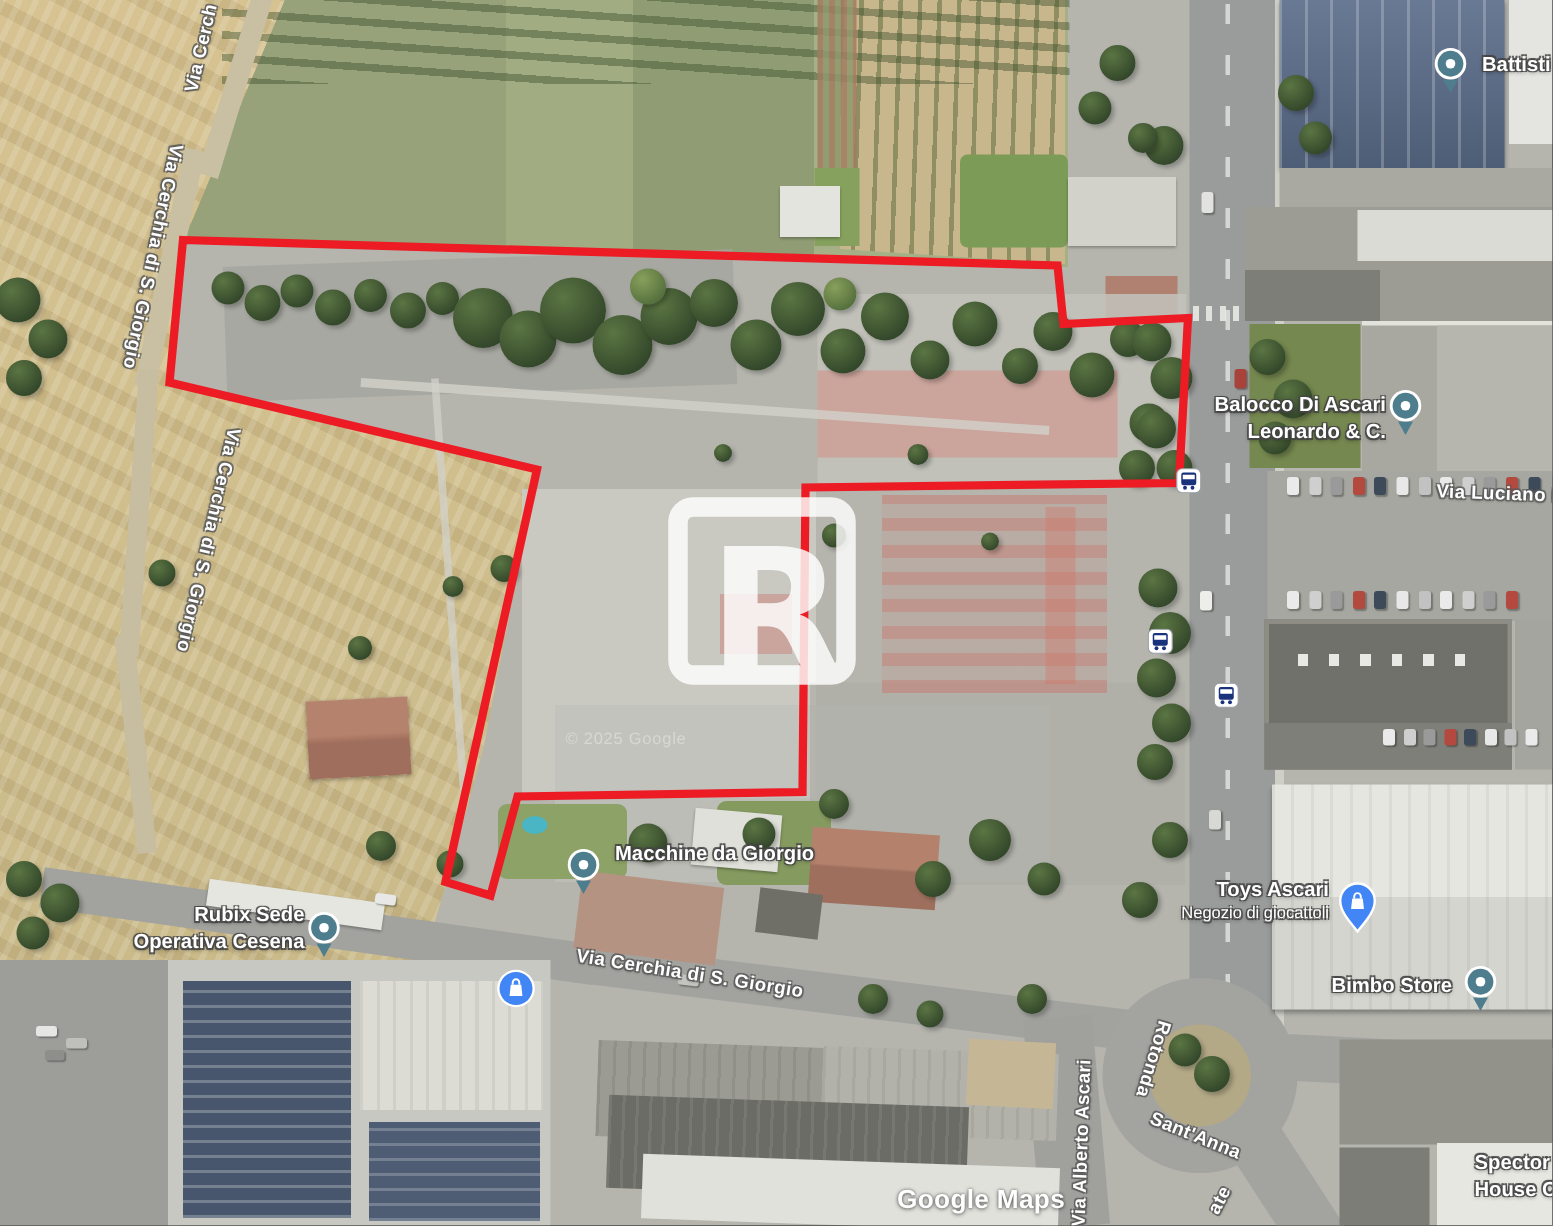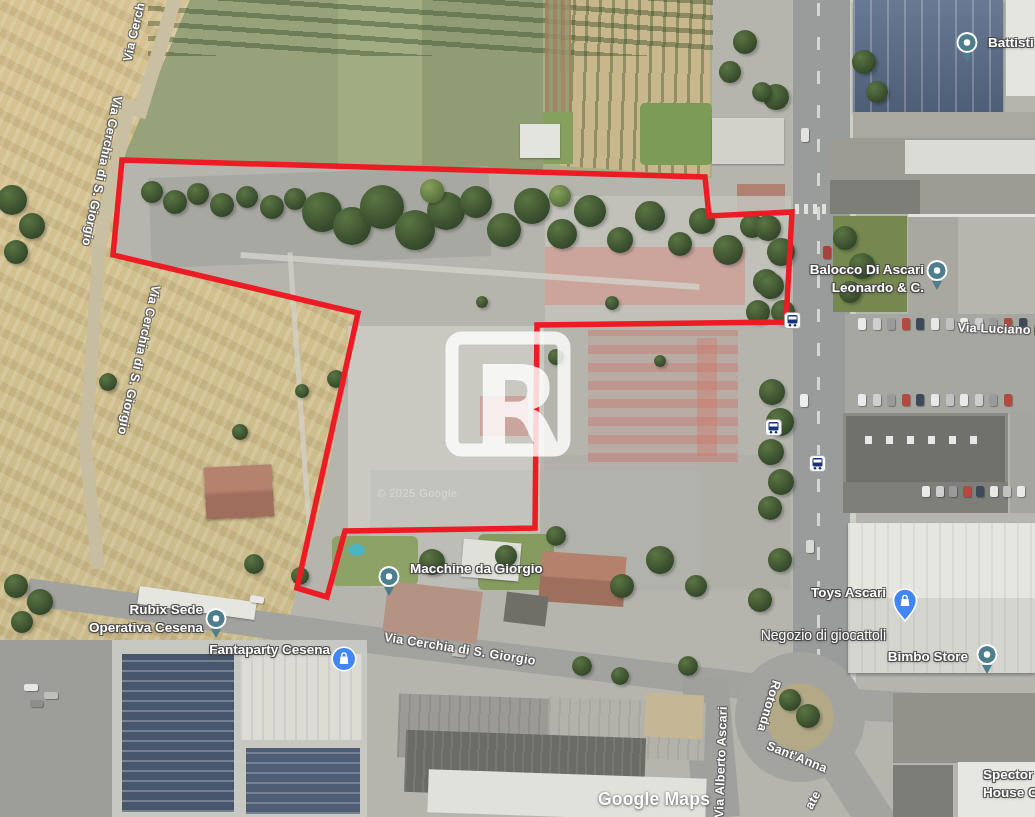--- a/index.html
+++ b/index.html
@@ -7,21 +7,21 @@
     position:relative;width:1035px;height:817px;overflow:hidden;
     background:#b5b5ae;font-family:"Liberation Sans",sans-serif;
     cursor:default;
   }
   .sc{position:absolute;}
   .tree{position:absolute;border-radius:50%;}
   .lbl{position:absolute;color:#fff;font-weight:bold;font-size:13.5px;line-height:1.3;z-index:72;
     text-shadow:-1px -1px 0 rgba(68,68,68,.85),1px -1px 0 rgba(68,68,68,.85),
                 -1px 1px 0 rgba(68,68,68,.85),1px 1px 0 rgba(68,68,68,.85),0 1px 3px rgba(0,0,0,.55);}
   .lbl div{white-space:nowrap;}
-  .lbl .secondary{font-weight:normal;font-size:14px;margin-top:24px;}
+  .lbl .secondary{font-weight:normal;font-size:11px;}
   .rlbl{position:absolute;color:#fff;font-weight:bold;font-size:12.5px;white-space:nowrap;z-index:66;
     letter-spacing:.3px;
     text-shadow:-1px -1px 0 rgba(90,90,90,.8),1px -1px 0 rgba(90,90,90,.8),
                 -1px 1px 0 rgba(90,90,90,.8),1px 1px 0 rgba(90,90,90,.8),0 1px 2px rgba(0,0,0,.45);}
   .pin{position:absolute;z-index:70;}
   .bus{position:absolute;z-index:68;}
   #parcel-svg{position:absolute;left:0;top:0;z-index:55;}
   #watermark{position:absolute;left:440px;top:328px;z-index:60;opacity:.82;}
   #gmaps-logo{position:absolute;left:598px;top:789px;z-index:80;color:#fff;
     font-size:17.5px;font-weight:bold;letter-spacing:.2px;
@@ -276,21 +276,20 @@
         <div class="primary">Rubix Sede</div>
         <div class="primary">Operativa Cesena</div>
       </div>
       <div class="pin" style="left: 331px; top: 646px;"><svg width="26" height="26" viewBox="0 0 26 26">
           <circle cx="13" cy="13" r="12.5" fill="#fff"></circle>
           <circle cx="13" cy="13" r="11" fill="#4285f4"></circle>
           <path d="M9.5 10.5h7l.8 7.5h-8.6z" fill="#fff"></path>
           <path d="M10.8 10.5V9a2.2 2.2 0 0 1 4.4 0v1.5" fill="none" stroke="#fff" stroke-width="1.3"></path>
         </svg></div>
       <div class="lbl" style="left: 50px; width: 280px; text-align: right; top: 641px;">
-        <div class="primary">Fantaparty Cesena</div>
       </div>
       <div class="pin" style="left: 892px; top: 588px;"><svg width="26" height="34" viewBox="0 0 26 34">
           <path d="M13 33C7 25.5 1.5 19.5 1.5 12.6 1.5 6.2 6.6 1 13 1s11.5 5.2 11.5 11.6C24.5 19.5 19 25.5 13 33z" fill="#4285f4" stroke="#fff" stroke-width="1.6"></path>
           <path d="M9.5 11h7l.8 7h-8.6z" fill="#fff"></path>
           <path d="M10.8 11V9.6a2.2 2.2 0 0 1 4.4 0V11" fill="none" stroke="#fff" stroke-width="1.3"></path>
         </svg></div>
       <div class="lbl" style="left: 606px; width: 280px; text-align: right; top: 584px;">
         <div class="primary">Toys Ascari</div>
         <div class="secondary">Negozio di giocattoli</div>
       </div>

